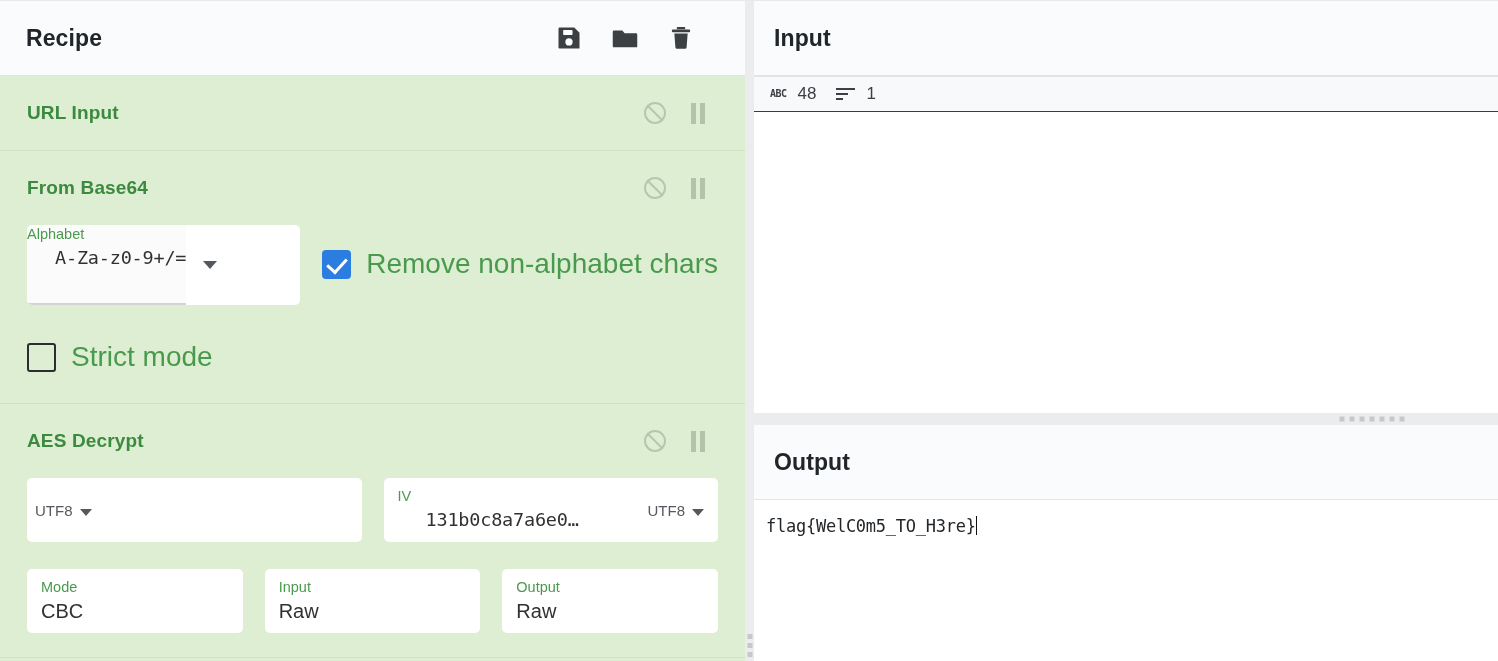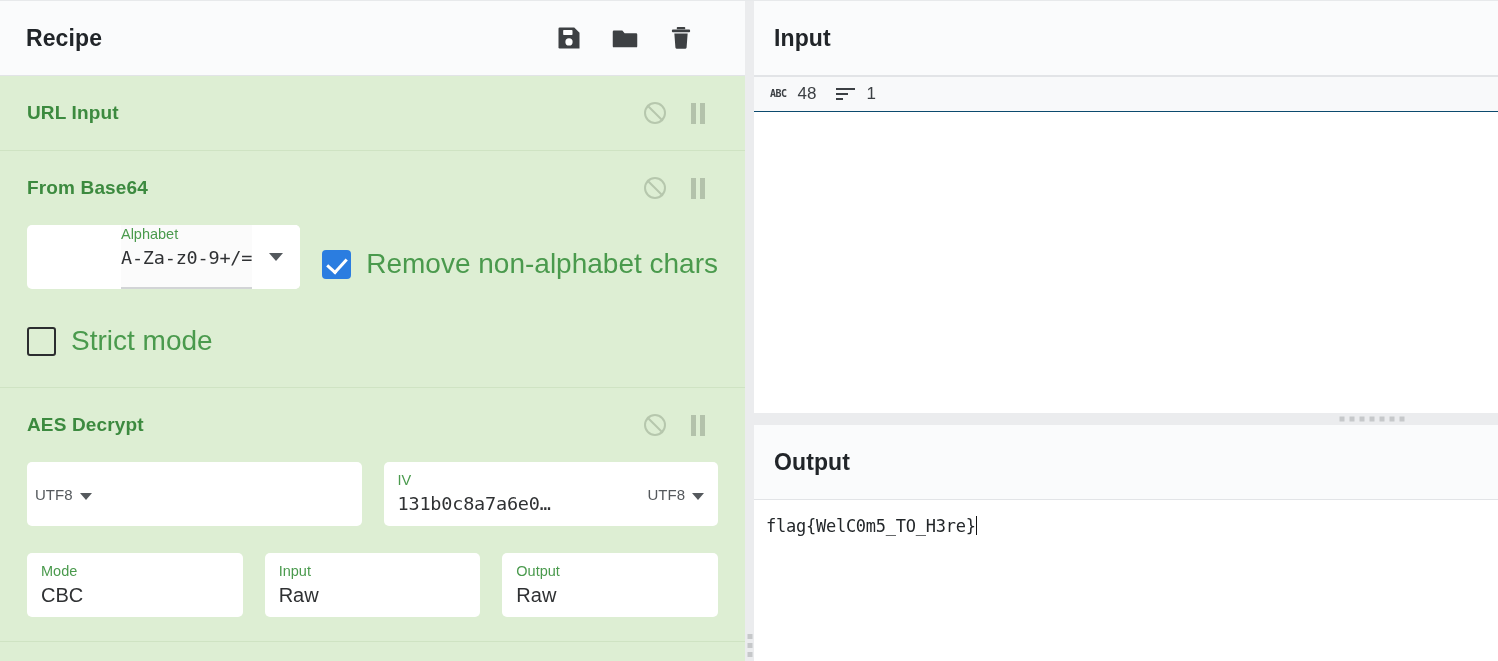--- a/index.html
+++ b/index.html
@@ -164,31 +164,31 @@
     color: #2f3133;
     line-height: 28px;
     white-space: nowrap;
     overflow: hidden;
     text-overflow: ellipsis;
   }
   .arg-value.mono {
     font-family: "DejaVu Sans Mono", "Liberation Mono", monospace;
     font-size: 18.5px;
     letter-spacing: -0.2px;
+    margin-left: 28px;
   }
 
   
   .alphabet-wrap {
     width: 330px;
     display: flex;
     background: #fff;
     border-radius: 5px;
-    height: 64px;
+    height: 80px;
     overflow: hidden;
-    justify-content: flex-end;
   }
   .alphabet-wrap .field-inner { border-bottom: 2px solid #d2d4d6; background: #fbfbfb; }
   .alphabet-caret {
     width: 48px;
     background: #fff;
     display: flex;
     align-items: center;
     justify-content: center;
     cursor: pointer;
     flex: 0 0 48px;

